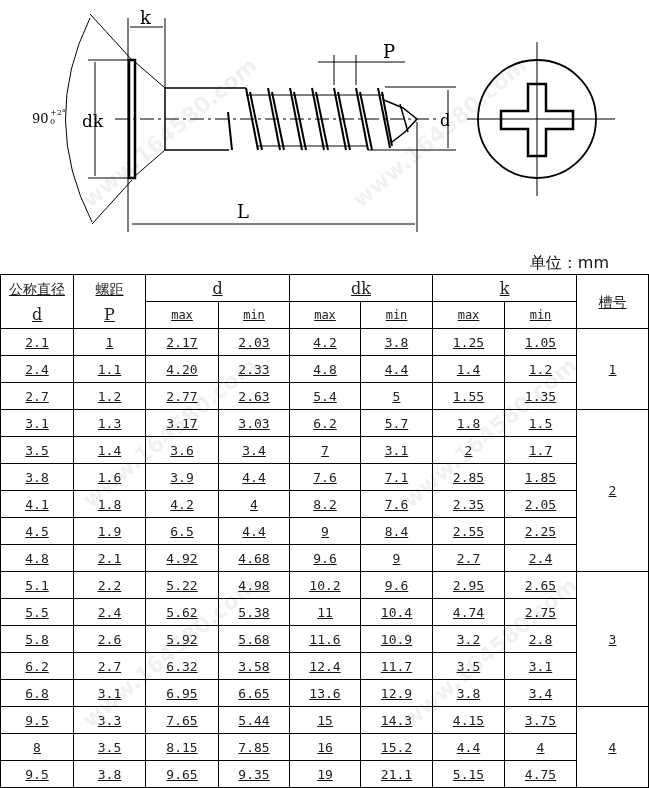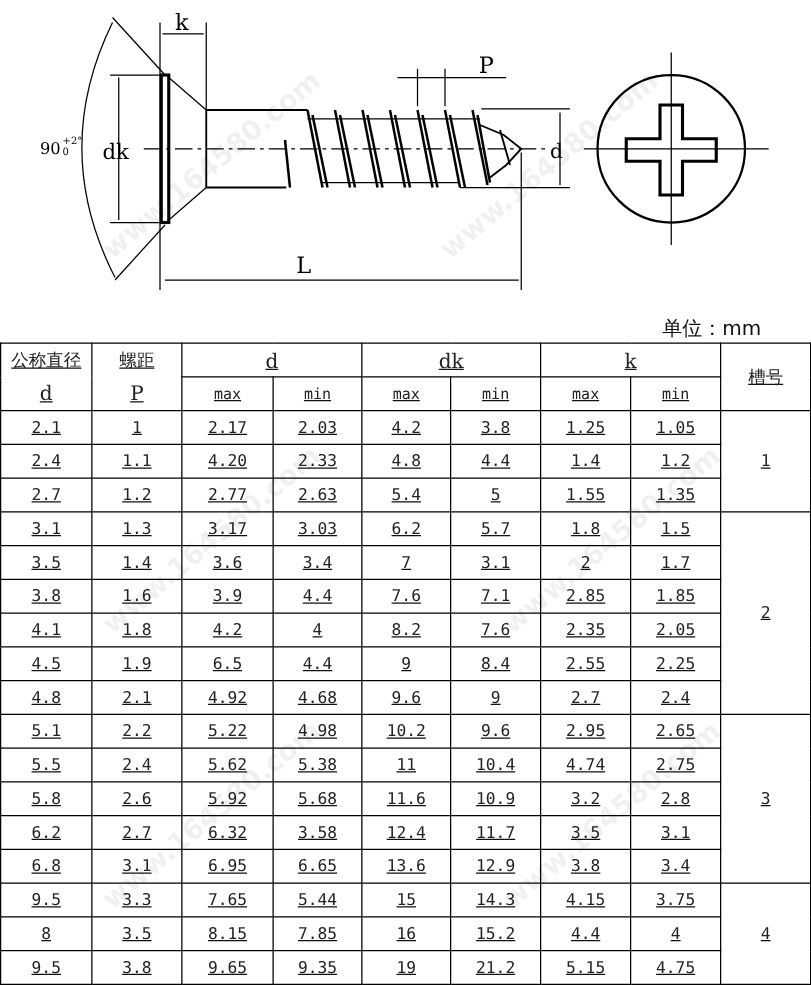--- a/index.html
+++ b/index.html
@@ -300,21 +300,21 @@
         <td>15.2</td>
         <td>4.4</td>
         <td>4</td>
       </tr>
       <tr>
         <td>9.5</td>
         <td>3.8</td>
         <td>9.65</td>
         <td>9.35</td>
         <td>19</td>
-        <td>21.2</td>
+        <td>21.1</td>
         <td>5.15</td>
         <td>4.75</td>
       </tr>
     </tbody>
 </table>
 
 <div class="wm" style="left:60px;top:120px;font-size:22px">www.164580.com</div>
 <div class="wm" style="left:330px;top:120px;font-size:22px">www.164580.com</div>
 <div class="wm" style="left:60px;top:420px;font-size:22px">www.164580.com</div>
 <div class="wm" style="left:380px;top:420px;font-size:22px">www.164580.com</div>

